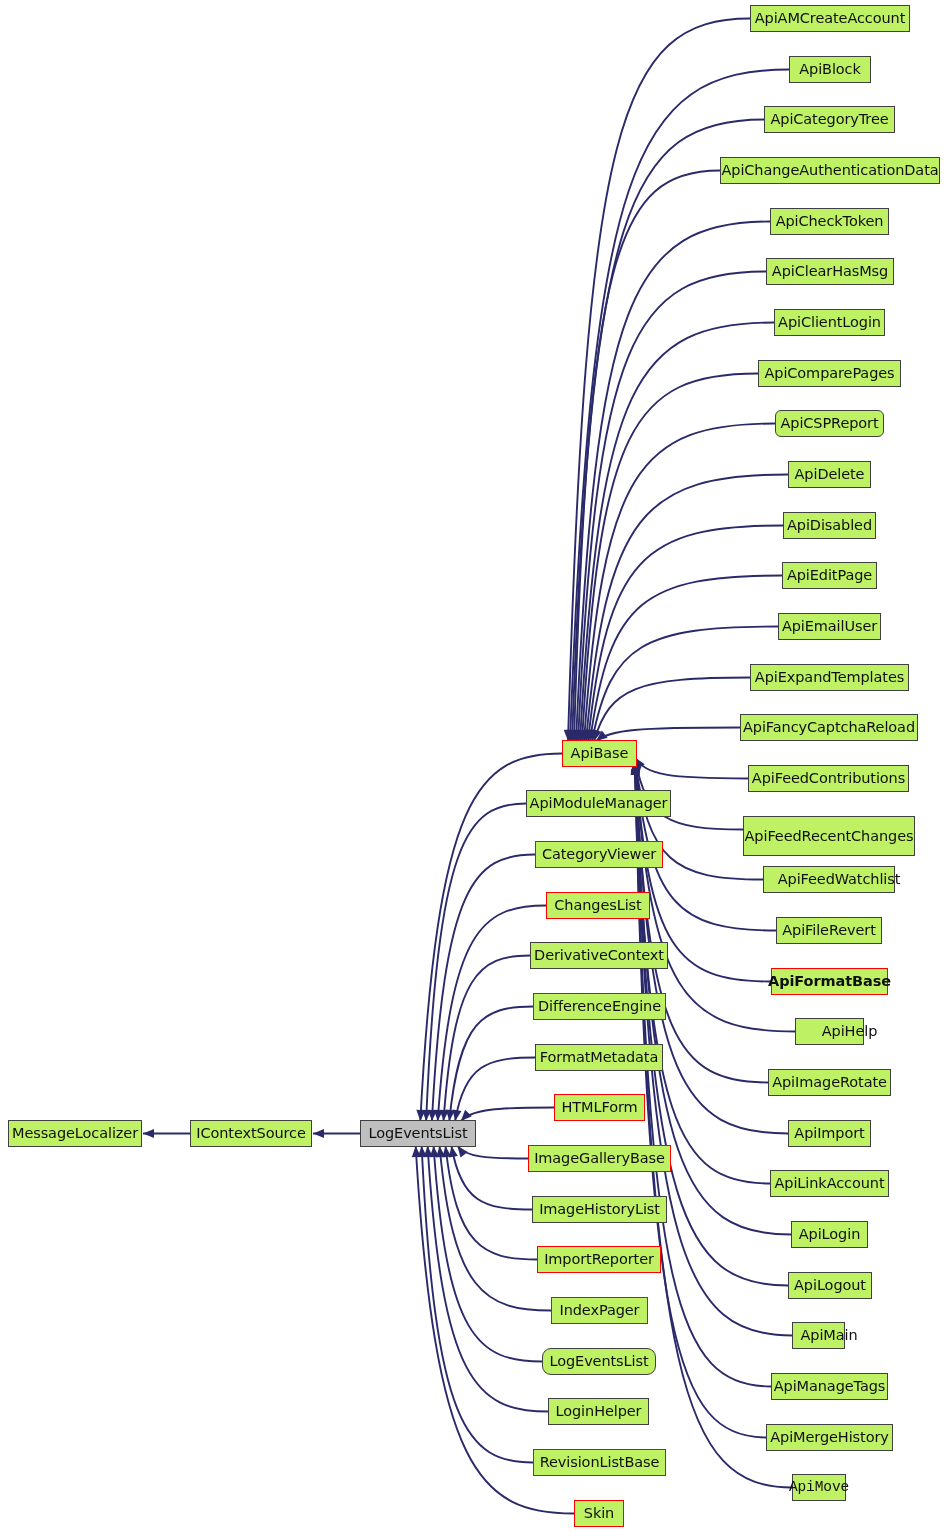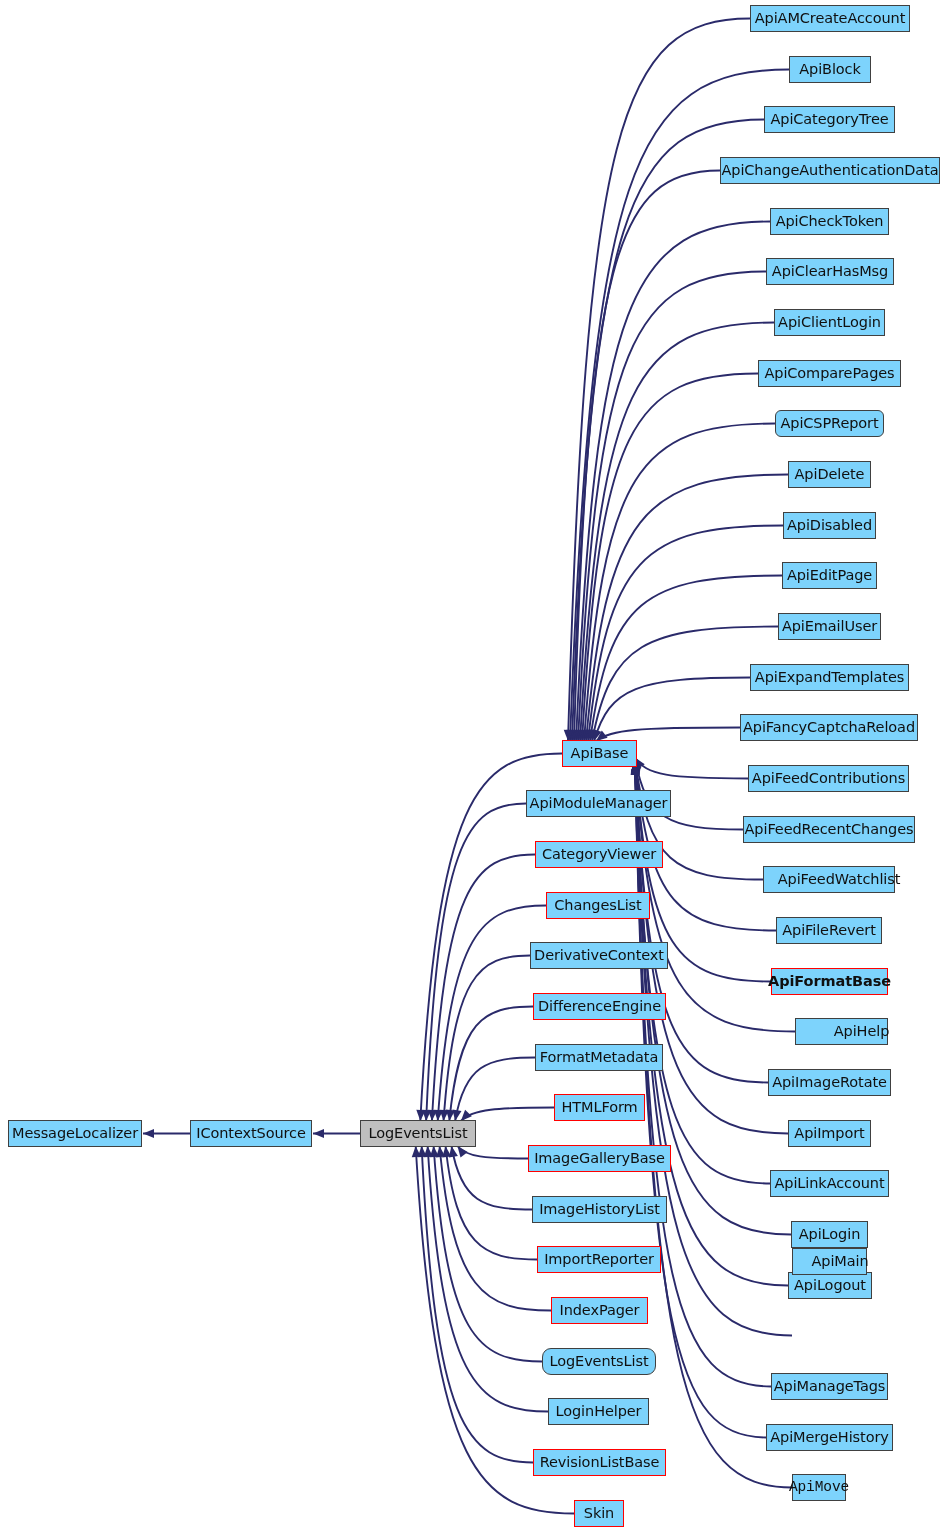--- a/index.html
+++ b/index.html
@@ -22,21 +22,21 @@
     width: 944px;
     height: 1532px;
     pointer-events: none;
   }
   .node {
     position: absolute;
     box-sizing: border-box;
     display: flex;
     align-items: center;
     justify-content: center;
-    background: #7dd3fc;
+    background: #bef264;
     border: 1px solid #404040;
     font-size: 14.5px;
     color: #101010;
     white-space: nowrap;
     line-height: 1;
     letter-spacing: -0.1px;
   }
   .node.red {
     border-color: #ff0000;
   }
@@ -250,51 +250,51 @@
       </div>
       <div class="node" style="left: 750px; top: 664px; width: 159px; height: 27px;">
         <span class="lbl">ApiExpandTemplates</span>
       </div>
       <div class="node" style="left: 740px; top: 714px; width: 178px; height: 27px;">
         <span class="lbl">ApiFancyCaptchaReload</span>
       </div>
       <div class="node" style="left: 748px; top: 765px; width: 161px; height: 27px;">
         <span class="lbl">ApiFeedContributions</span>
       </div>
-      <div class="node" style="left: 743px; top: 816px; width: 172px; height: 27px;">
+      <div class="node" style="left: 743px; top: 816px; width: 172px; height: 40px;">
         <span class="lbl">ApiFeedRecentChanges</span>
       </div>
       <div class="node" style="left: 763px; top: 866px; width: 132px; height: 27px; padding-left: 20px;">
         <span class="lbl">ApiFeedWatchlist</span>
       </div>
       <div class="node" style="left: 776px; top: 917px; width: 106px; height: 27px;">
         <span class="lbl">ApiFileRevert</span>
       </div>
       <div class="node red" style="left: 771px; top: 968px; width: 117px; height: 27px; font-weight: bold;">
         <span class="lbl">ApiFormatBase</span>
       </div>
-      <div class="node" style="left: 795px; top: 1018px; width: 93px; height: 27px; padding-left: 40px;">
+      <div class="node" style="left: 795px; top: 1018px; width: 69px; height: 27px; padding-left: 40px;">
         <span class="lbl">ApiHelp</span>
       </div>
       <div class="node" style="left: 768px; top: 1069px; width: 123px; height: 27px;">
         <span class="lbl">ApiImageRotate</span>
       </div>
       <div class="node" style="left: 788px; top: 1120px; width: 83px; height: 27px;">
         <span class="lbl">ApiImport</span>
       </div>
       <div class="node" style="left: 770px; top: 1170px; width: 119px; height: 27px;">
         <span class="lbl">ApiLinkAccount</span>
       </div>
       <div class="node" style="left: 791px; top: 1221px; width: 77px; height: 27px;">
         <span class="lbl">ApiLogin</span>
       </div>
       <div class="node" style="left: 788px; top: 1272px; width: 84px; height: 27px;">
         <span class="lbl">ApiLogout</span>
       </div>
-      <div class="node" style="left: 792px; top: 1248px; width: 75px; height: 27px; padding-left: 21px;">
+      <div class="node" style="left: 792px; top: 1322px; width: 53px; height: 27px; padding-left: 21px;">
         <span class="lbl">ApiMain</span>
       </div>
       <div class="node" style="left: 771px; top: 1373px; width: 117px; height: 27px;">
         <span class="lbl">ApiManageTags</span>
       </div>
       <div class="node" style="left: 766px; top: 1424px; width: 127px; height: 27px;">
         <span class="lbl">ApiMergeHistory</span>
       </div>
       <div class="node" style="left: 792px; top: 1474px; width: 54px; height: 27px; font-family: Liberation Mono, monospace;">
         <span class="lbl">ApiMove</span>

